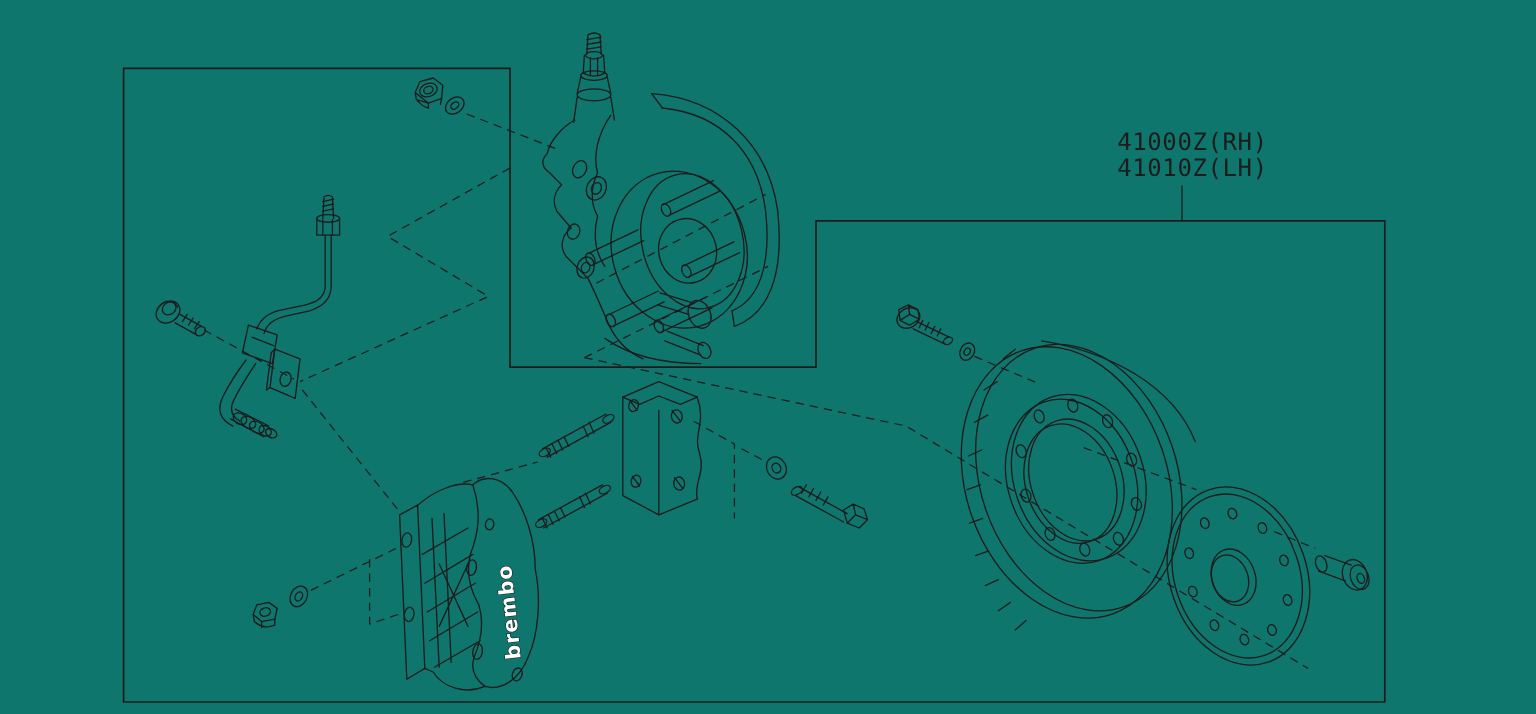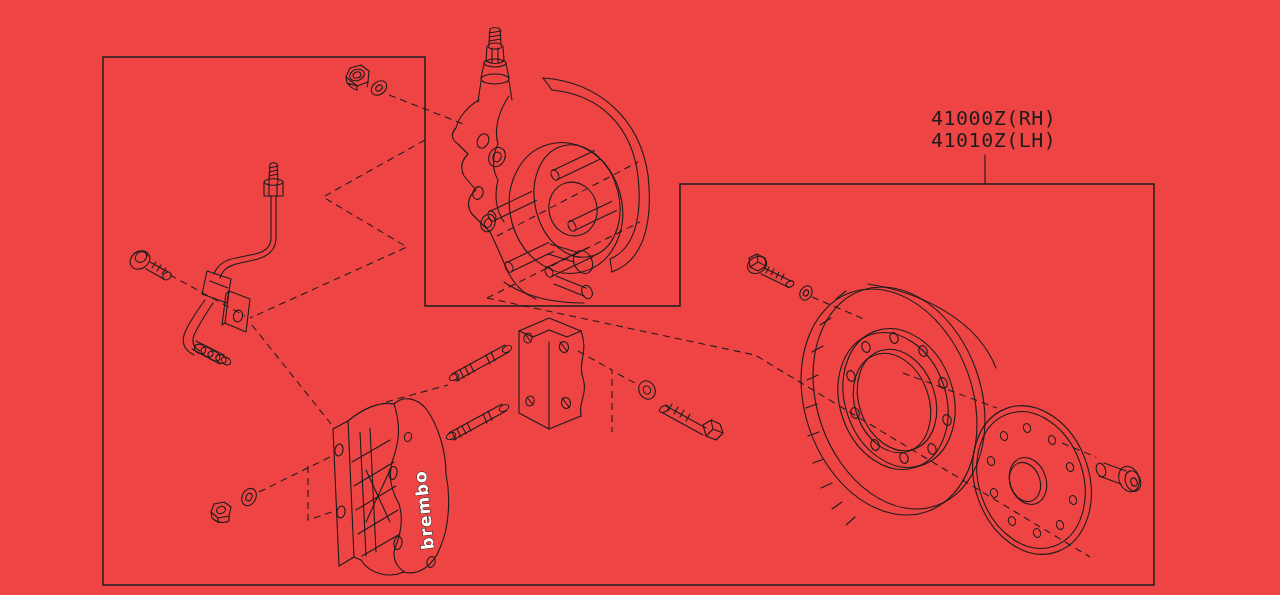--- a/index.html
+++ b/index.html
@@ -1,16 +1,16 @@
 <!DOCTYPE html>
 <html><head>
 <meta charset="utf-8">
 <style>
   html,body{margin:0;padding:0;background:#ffffff;}
-  .stage{position:relative;width:1280px;height:595px;background:#ef4444;overflow:hidden;
+  .stage{position:relative;width:1280px;height:595px;background:#0f766e;overflow:hidden;
          font-family:"DejaVu Sans Mono", monospace;}
   svg{position:absolute;left:0;top:0;}
   .ln{fill:none;stroke:#1c1c1c;stroke-width:1.1;stroke-linecap:round;stroke-linejoin:round;}
   .bx{fill:none;stroke:#1c1c1c;stroke-width:1.4;}
   .dash{fill:none;stroke:#1c1c1c;stroke-width:1.05;stroke-dasharray:7 5;}
   .callout{font-size:20px;letter-spacing:0.5px;fill:#1c1c1c;}
   .brand{font-family:"DejaVu Sans", sans-serif;font-size:17px;font-weight:bold;letter-spacing:1px;
          fill:#ffffff;stroke:#1c1c1c;stroke-width:1;paint-order:stroke;}
 </style>
 </head>

